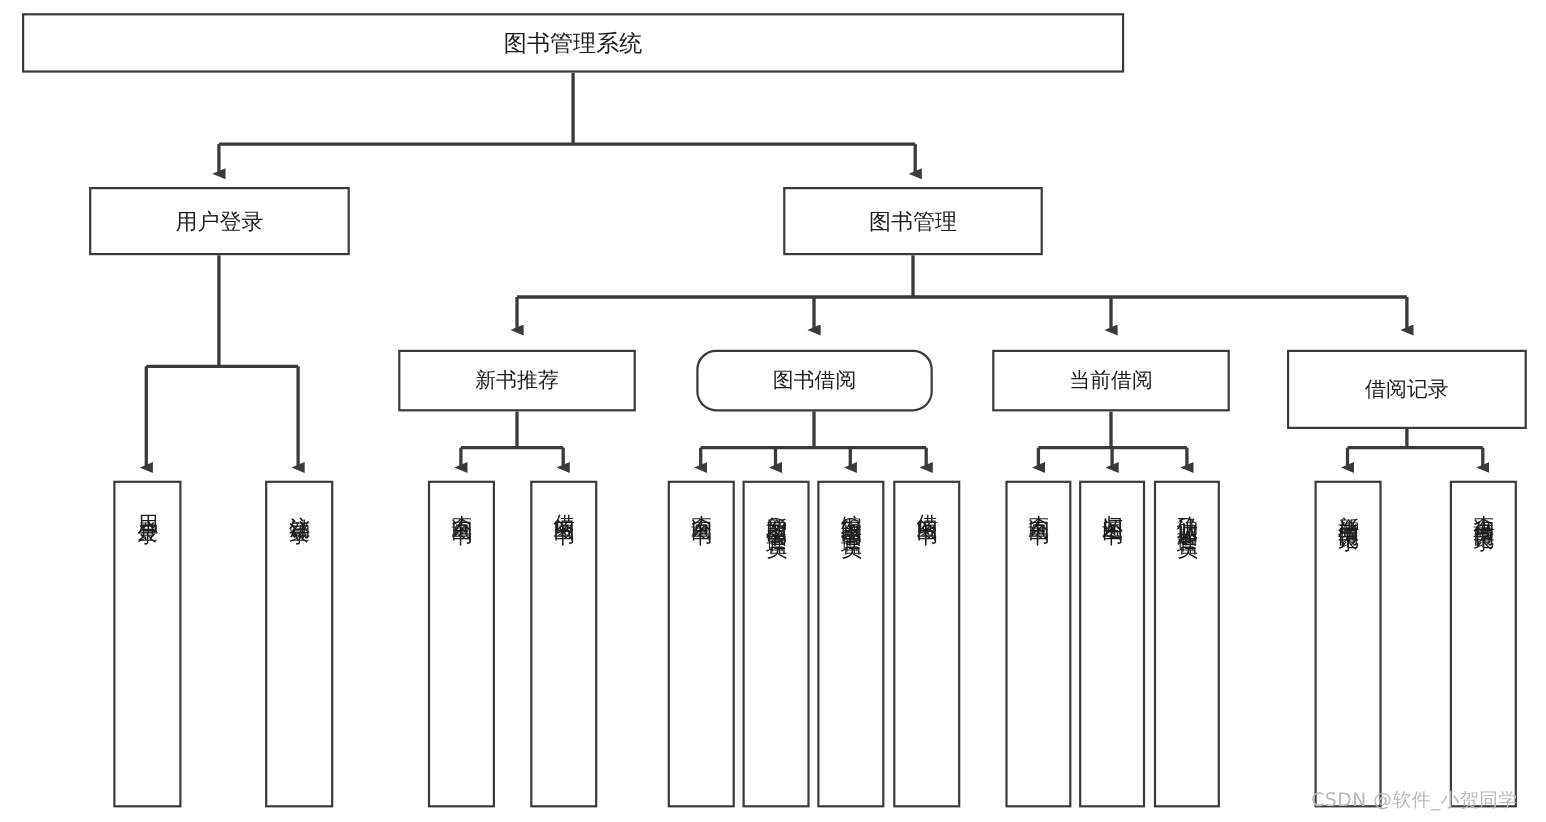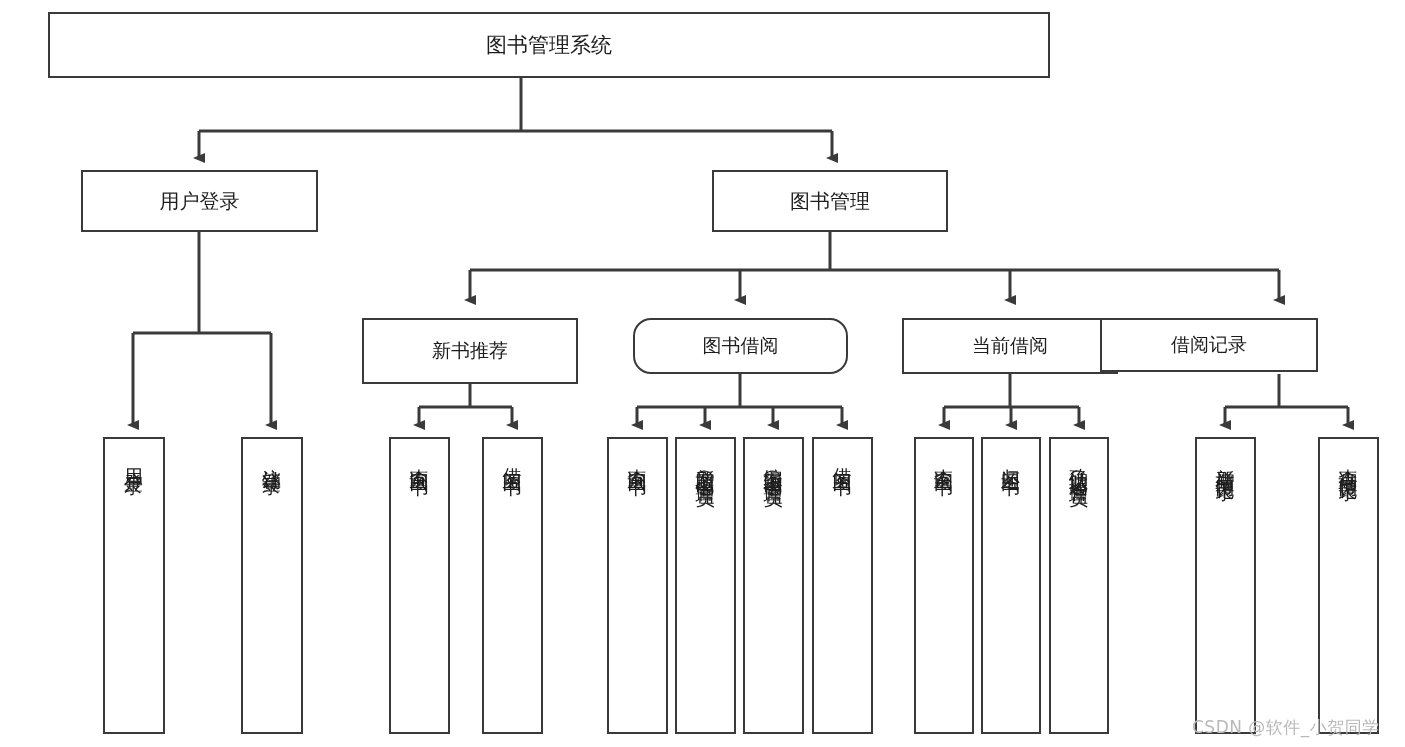--- a/index.html
+++ b/index.html
@@ -114,45 +114,45 @@
       <path d="M1011,407 L1011,425" marker-end="url(#arrow)"></path>
       <path d="M1079,407 L1079,425" marker-end="url(#arrow)"></path>
 
       <path d="M1279,374 L1279,407"></path>
       <path d="M1225,407 L1348,407"></path>
       <path d="M1225,407 L1225,425" marker-end="url(#arrow)"></path>
       <path d="M1348,407 L1348,425" marker-end="url(#arrow)"></path>
     </g>
   </svg>
 
-  <div class="node root" style="left:20px; top:12px; width:1002px; height:66px;margin-left:28px;">
+  <div class="node root" style="left:20px; top:12px; width:1002px; height:54px;">
     <span>图书管理系统</span>
   </div>
 
   <div class="node l1" style="left:81px; top:170px; width:237px; height:62px;">
     <span>用户登录</span>
   </div>
 
   <div class="node l1" style="left:712px; top:170px; width:236px; height:62px;">
     <span>图书管理</span>
   </div>
 
-  <div class="node l2" style="left:362px; top:318px; width:216px; height:66px;">
+  <div class="node l2" style="left:362px; top:318px; width:216px; height:56px;">
     <span>新书推荐</span>
   </div>
 
   <div class="node l2" style="left:633px; top:318px; width:215px; height:56px;border-radius:18px;">
     <span>图书借阅</span>
   </div>
 
   <div class="node l2" style="left:902px; top:318px; width:216px; height:56px;">
     <span>当前借阅</span>
   </div>
 
-  <div class="node l2" style="left:1100px; top:318px; width:218px; height:54px;font-family:Liberation Serif, serif;">
+  <div class="node l2" style="left:1170px; top:318px; width:218px; height:72px;font-family:Liberation Serif, serif;">
     <span>借阅记录</span>
   </div>
 
   <div class="node leaf" style="left:103px; top:437px; width:62px; height:297px;">
     <span class="vtext">用户登录</span>
   </div>
 
   <div class="node leaf" style="left:241px; top:437px; width:62px; height:297px;">
     <span class="vtext">注销登录</span>
   </div>

